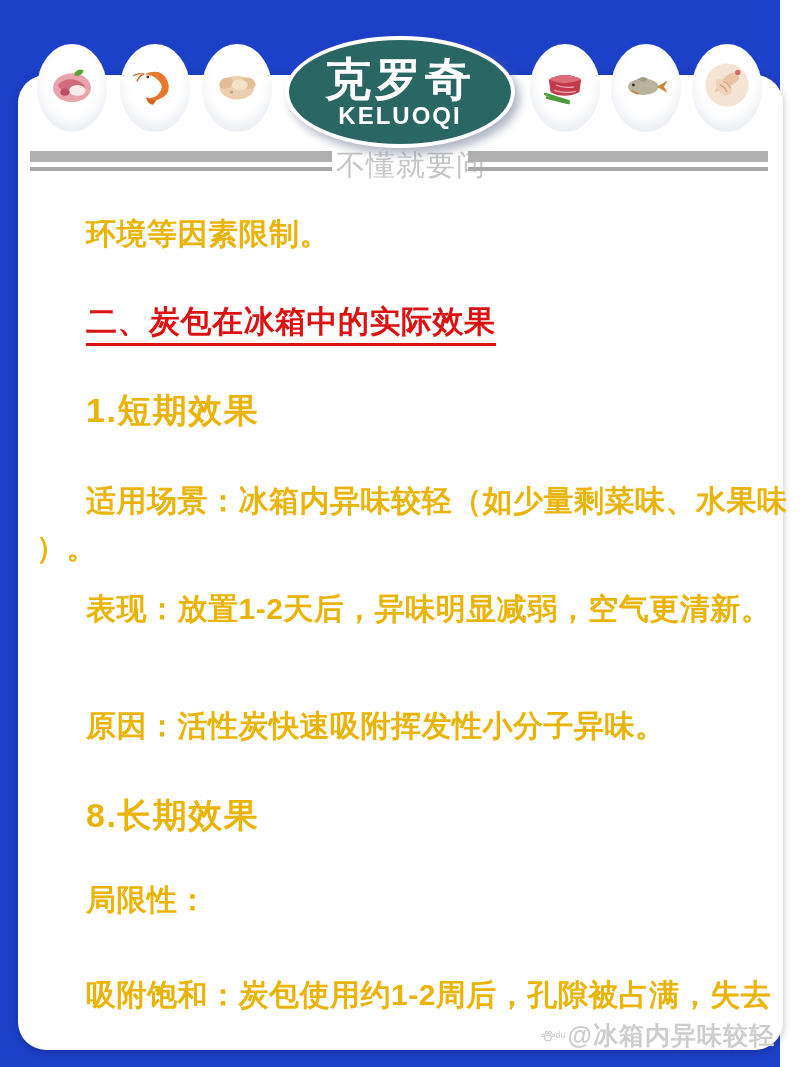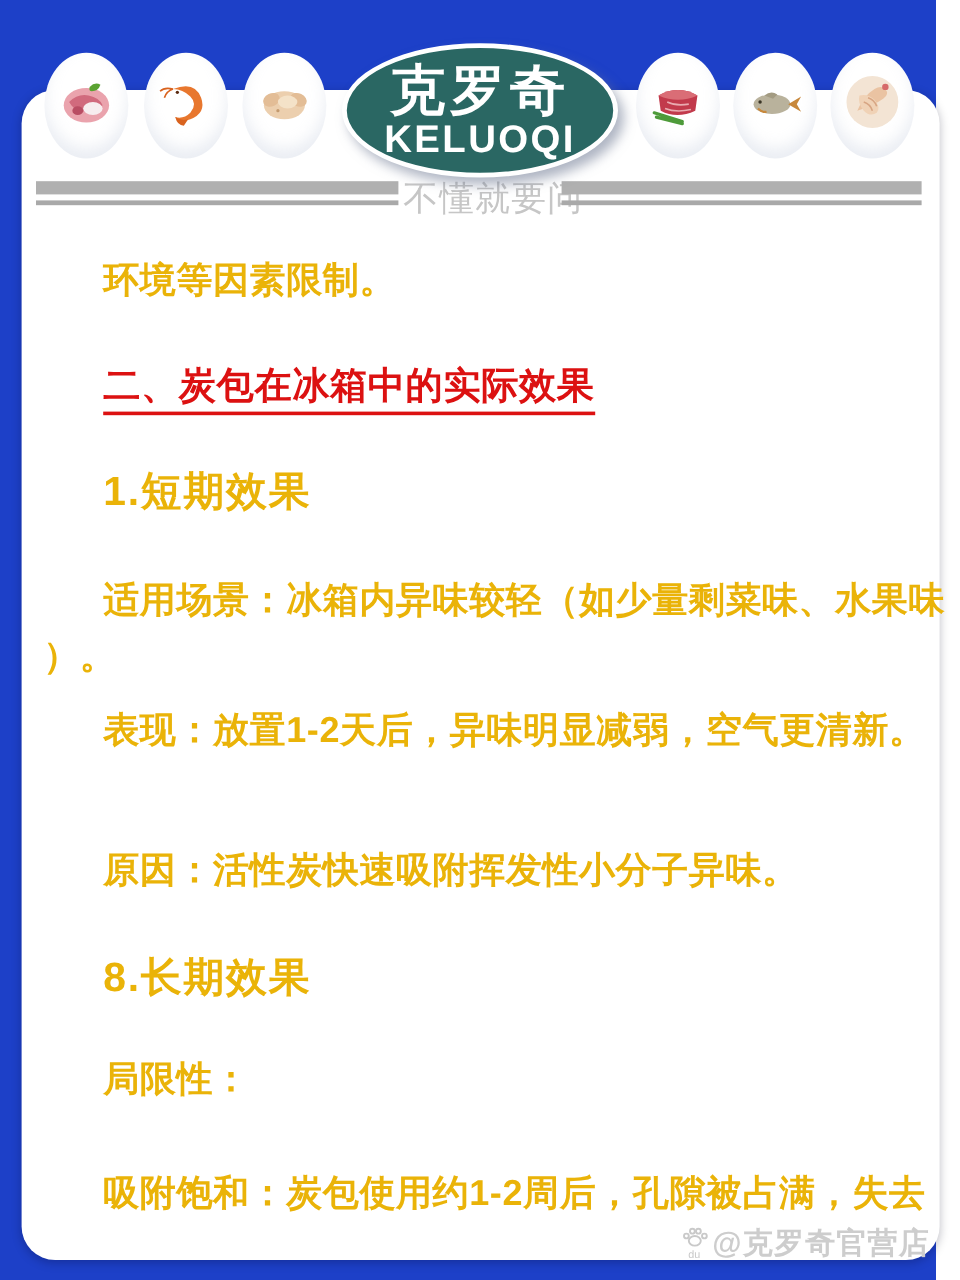--- a/index.html
+++ b/index.html
@@ -27,21 +27,21 @@
 
   
   .logo {
     position:absolute; left:285px; top:36px; width:230px; height:112px;
     background:#2a6763; border:4px solid #ffffff; border-radius:50%;
     box-shadow:5px 6px 10px rgba(110,120,145,.55);
     display:flex; flex-direction:column; align-items:center; justify-content:center;
     color:#ffffff; z-index:3;
   }
   .logo .cn { font-size:46px; font-weight:700; letter-spacing:4px; line-height:1; }
-  .logo .en { font-size:32px; font-weight:700; letter-spacing:2px; margin-top:2px; line-height:1; }
+  .logo .en { font-size:24px; font-weight:700; letter-spacing:2px; margin-top:2px; line-height:1; }
 
   
   .bar { position:absolute; background:#b0b0b0; }
   .bar.thick { top:151px; height:11px; }
   .bar.thin  { top:167px; height:4px; background:#a9a9a9; }
   .bar.l { left:30px;  width:302px; }
   .bar.r { left:468px; width:300px; }
   .tagline {
     position:absolute; left:336px; top:146px; width:130px; text-align:center;
     font-size:29px; color:#c6c6c6; font-weight:400; letter-spacing:1px;
@@ -58,21 +58,21 @@
     border-bottom:3px solid #dc1111; padding-bottom:3px;
   }
   .line.sub { font-size:34px; letter-spacing:1.5px; }
   .line.hang { left:36px; }
 
   
   .watermark {
     position:absolute; top:1019px; right:5px; display:flex; align-items:center;
     color:#c9c9c9; z-index:4;
   }
-  .watermark .paw { width:26px; height:30px; display:flex; flex-direction:column; align-items:center; margin-right:2px; }
+  .watermark .paw { width:26px; height:30px; display:flex; align-items:center; margin-right:2px; }
   .watermark .paw .du { font-size:9px; line-height:1; color:#c9c9c9; }
   .watermark .txt {
     font-size:25px; font-weight:700; letter-spacing:1px; white-space:nowrap;
     color:#cdcdcd; text-shadow:0 0 1px #ffffff;
   }
 </style>
 </head>
 <body>
 
 <div class="frame">
@@ -160,16 +160,16 @@
         <g fill="none" stroke="#c9c9c9" stroke-width="1.6">
           <ellipse cx="12" cy="13" rx="5" ry="4"></ellipse>
           <circle cx="5" cy="9" r="2"></circle>
           <circle cx="10" cy="5" r="2"></circle>
           <circle cx="15" cy="5" r="2"></circle>
           <circle cx="20" cy="9" r="2"></circle>
         </g>
       </svg>
       <span class="du">du</span>
     </span>
-    <span class="txt">@克罗奇官营店</span>
+    <span class="txt">@冰箱内异味较轻</span>
   </div>
 
 </div>
 
 </body></html>

